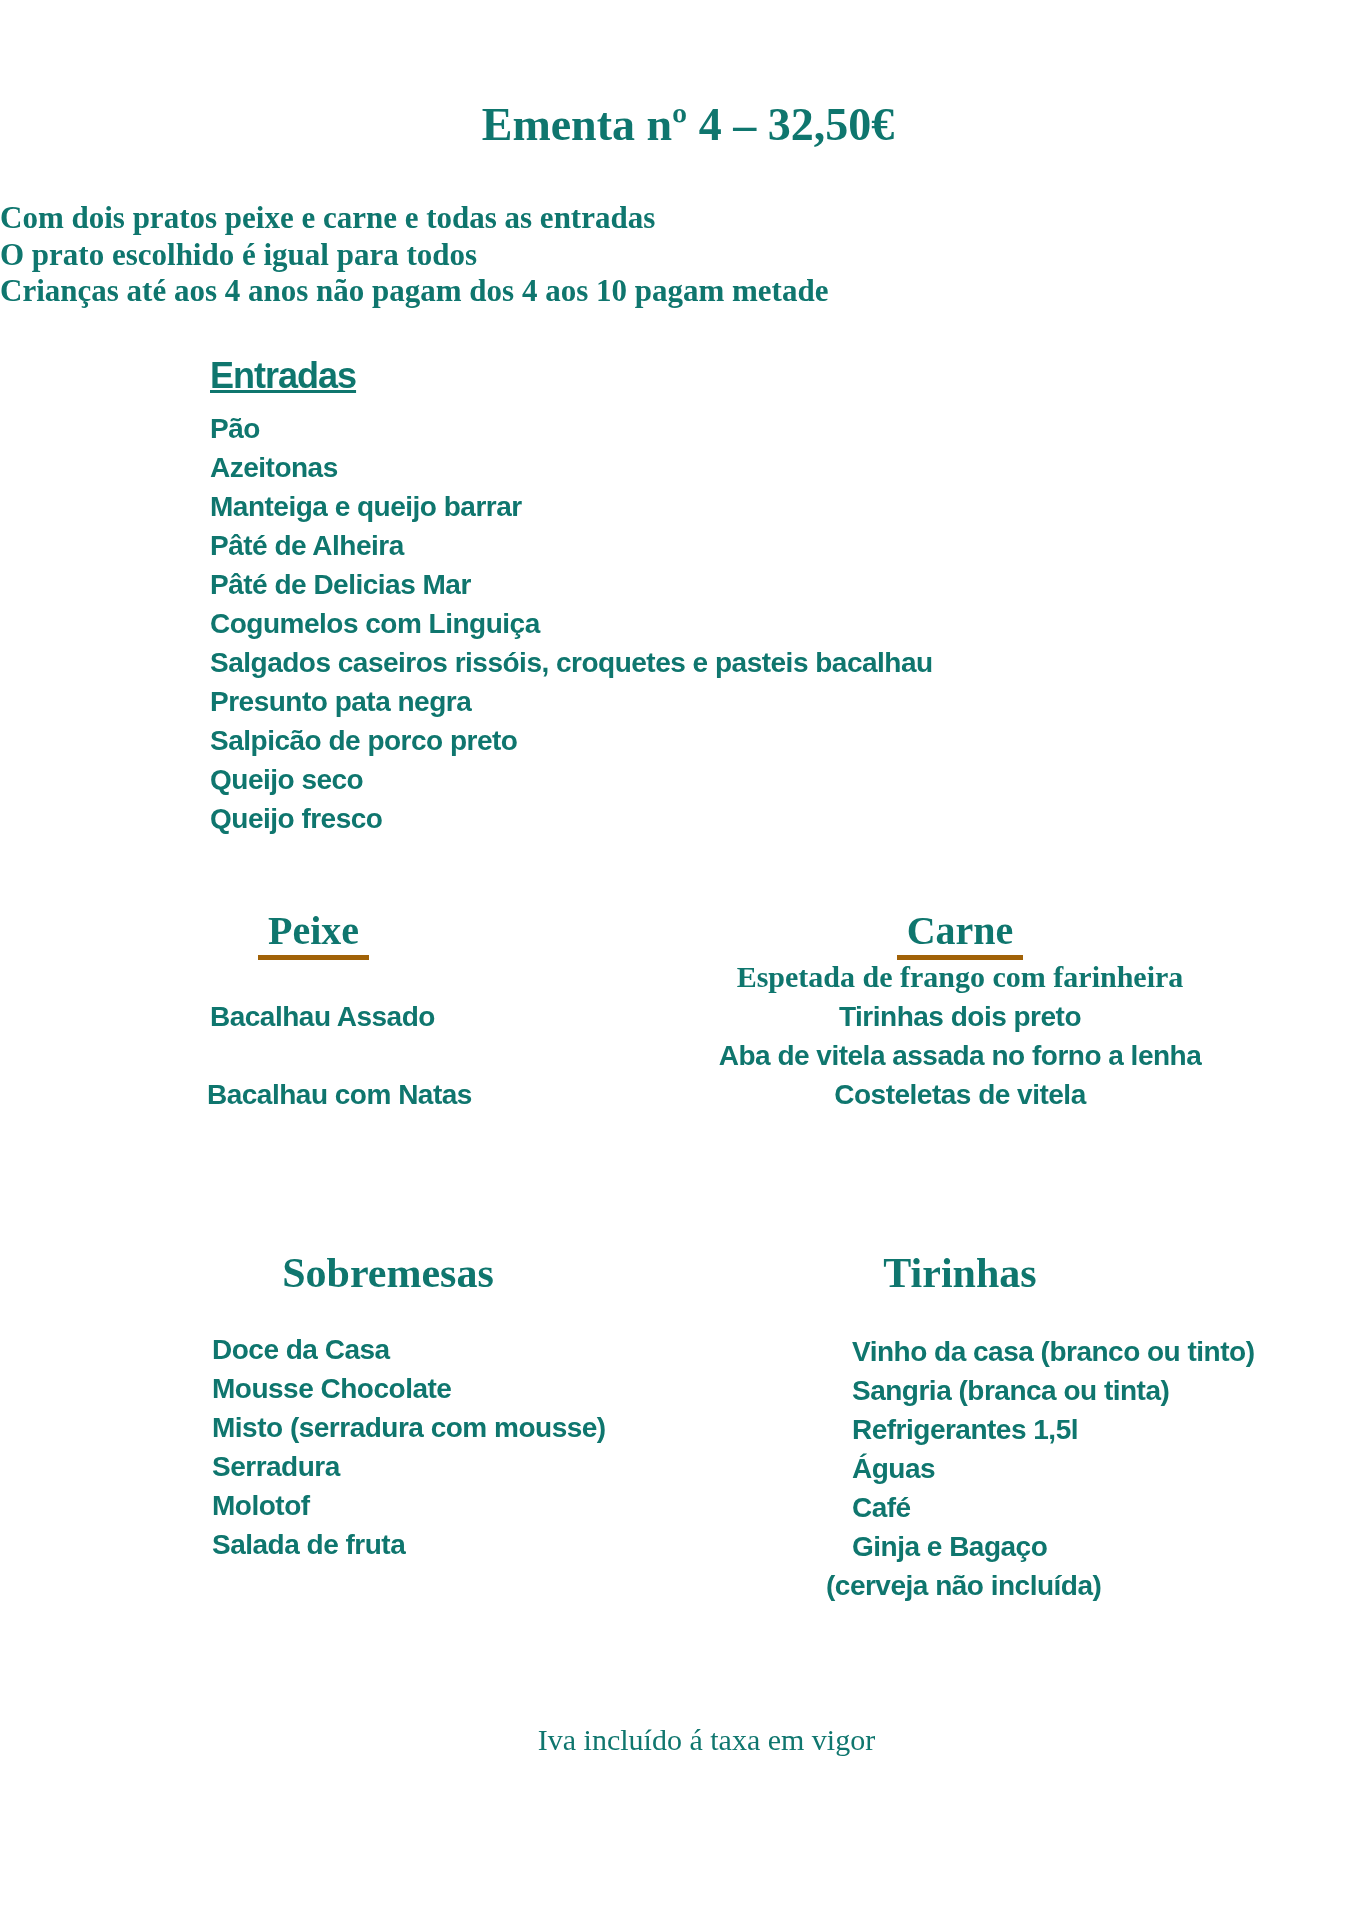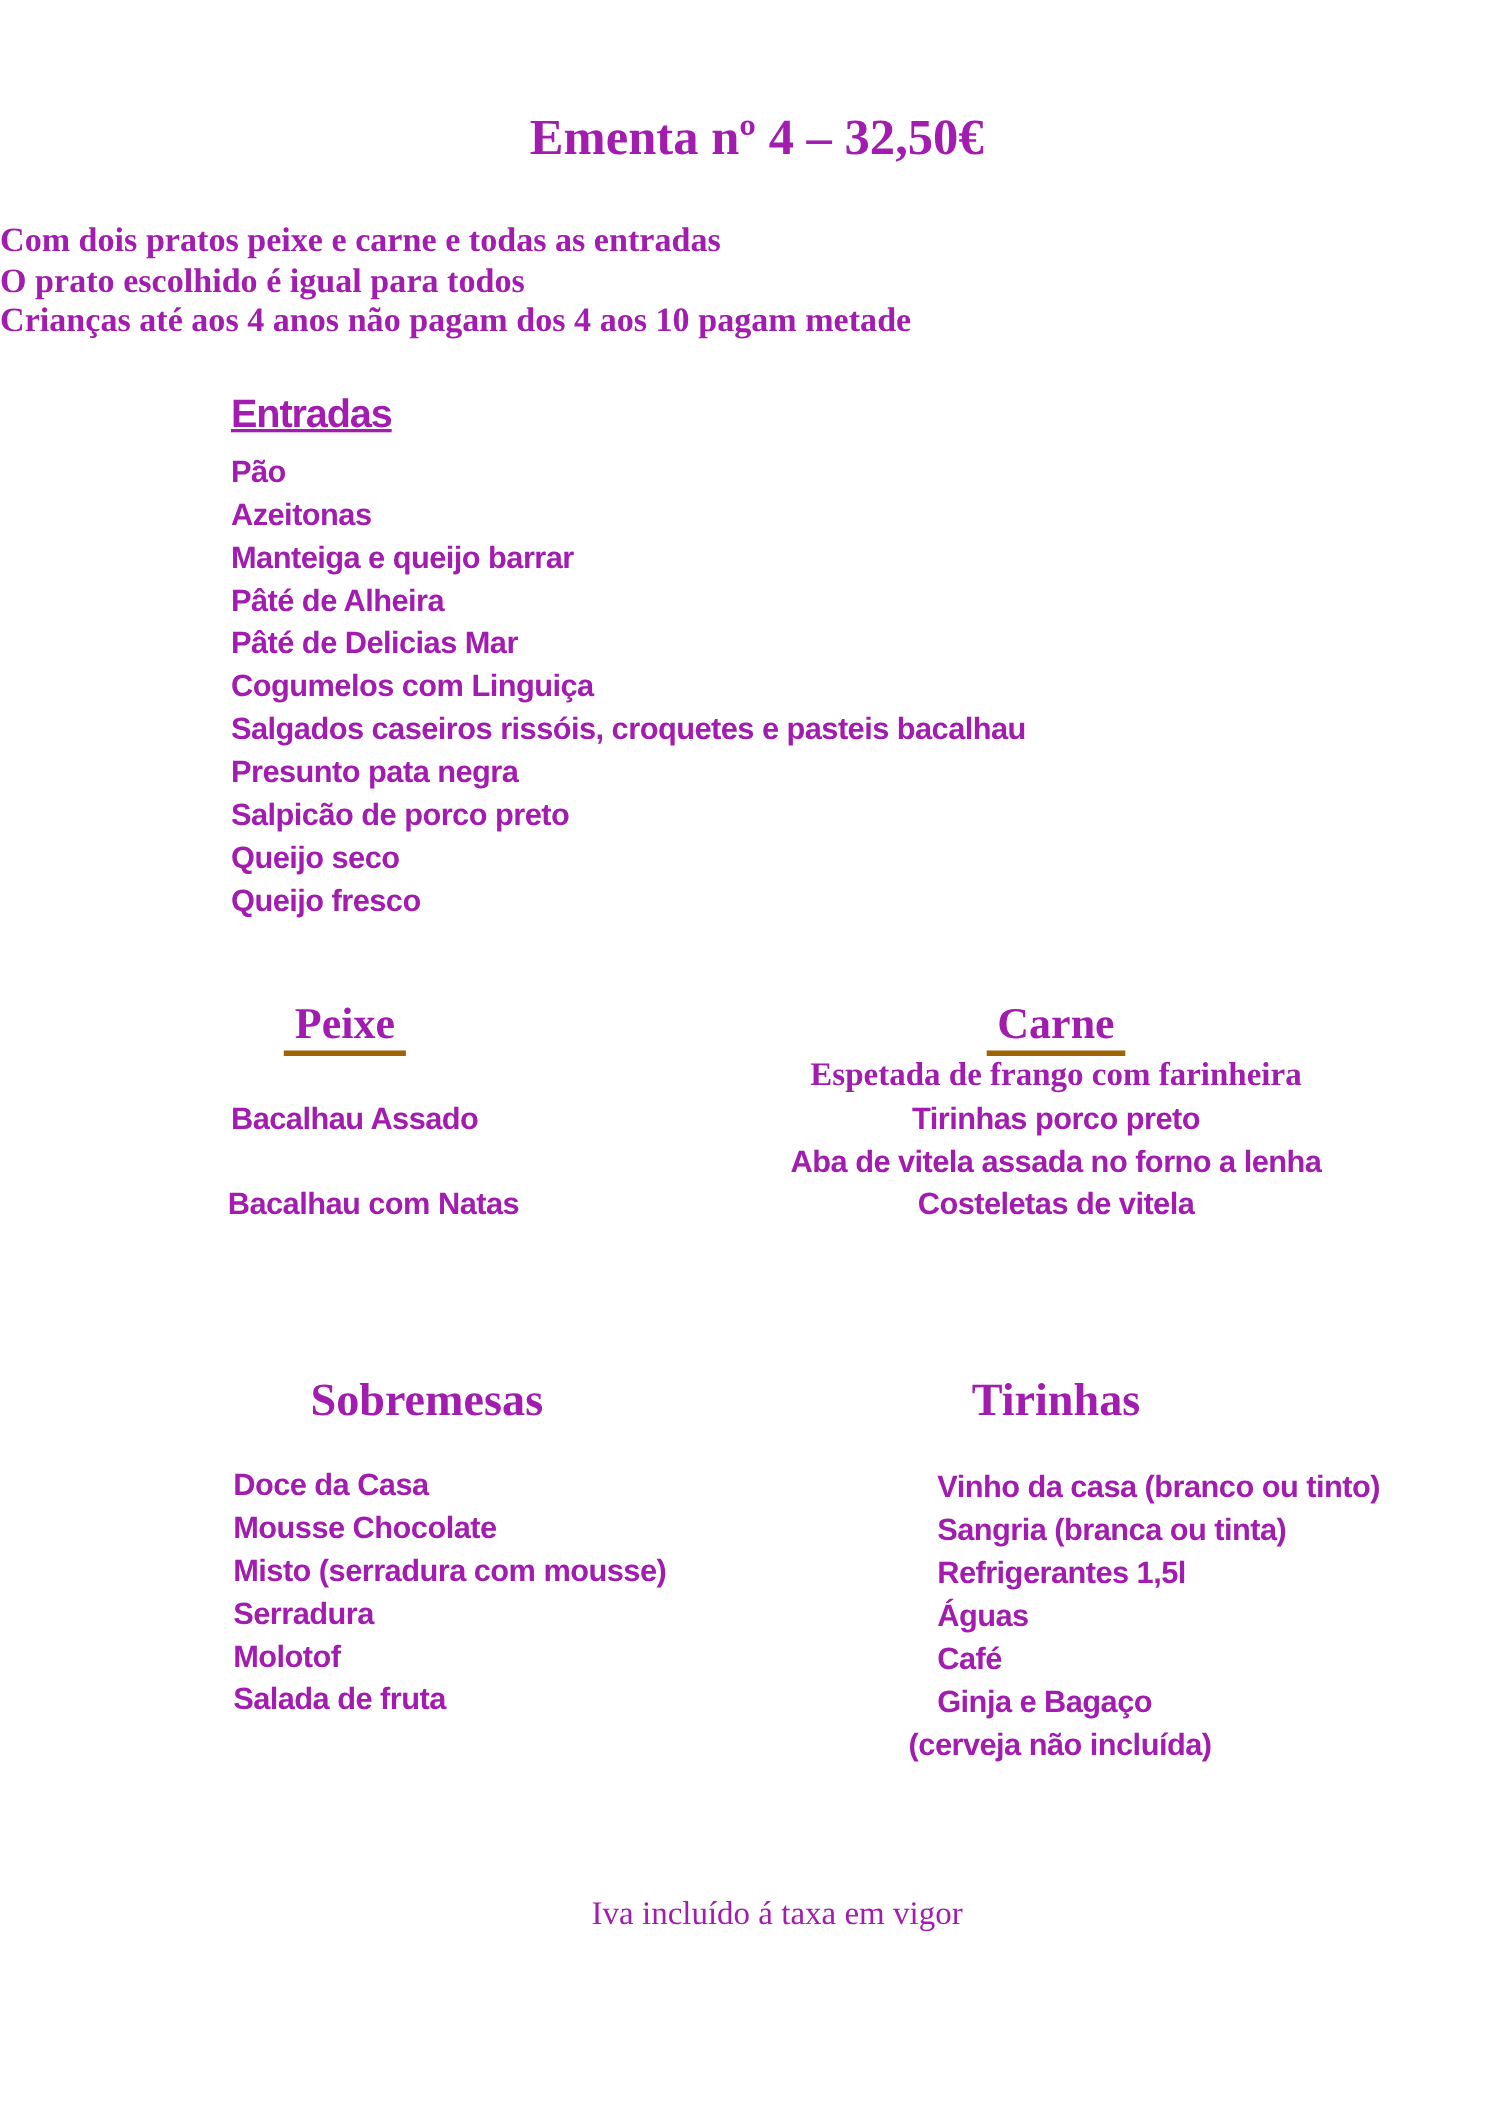--- a/index.html
+++ b/index.html
@@ -1,17 +1,17 @@
 <!DOCTYPE html>
 <html><head>
 <meta charset="utf-8">
 <style>
   html,body{margin:0;padding:0;background:#ffffff;}
   .page{
-    position:relative;width:1358px;height:1921px;background:#ffffff;color:#a21caf;
+    position:relative;width:1358px;height:1921px;background:#ffffff;color:#0f766e;
     overflow:hidden;
   }
   .serif{font-family:"Liberation Serif","DejaVu Serif",serif;}
   .sans{font-family:"Liberation Sans","DejaVu Sans",sans-serif;}
 
   .title{
     position:absolute;top:100px;left:18px;right:0;text-align:center;
     font-weight:700;font-size:46px;line-height:50px;
   }
   .subtitle{
@@ -98,21 +98,21 @@
     <span class="underlined">Peixe</span>
   </div>
 
   <div class="carne-heading col-heading serif">
     <span class="underlined">Carne</span>
   </div>
 
   <div class="carne-featured serif">Espetada de frango com farinheira</div>
 
   <div class="dish sans peixe-item-1">Bacalhau Assado</div>
-  <div class="dish sans carne-col carne-item-0">Tirinhas porco preto</div>
+  <div class="dish sans carne-col carne-item-0">Tirinhas dois preto</div>
   <div class="dish sans carne-col carne-item-1">Aba de vitela assada no forno a lenha</div>
   <div class="dish sans peixe-item-2">Bacalhau com Natas</div>
   <div class="dish sans carne-col carne-item-2">Costeletas de vitela</div>
 
   <div class="sobremesas-heading serif">Sobremesas</div>
   <div class="bebidas-heading serif">Tirinhas</div>
 
   <div class="desserts sans">
     <div>Doce da Casa</div>
     <div>Mousse Chocolate</div>

